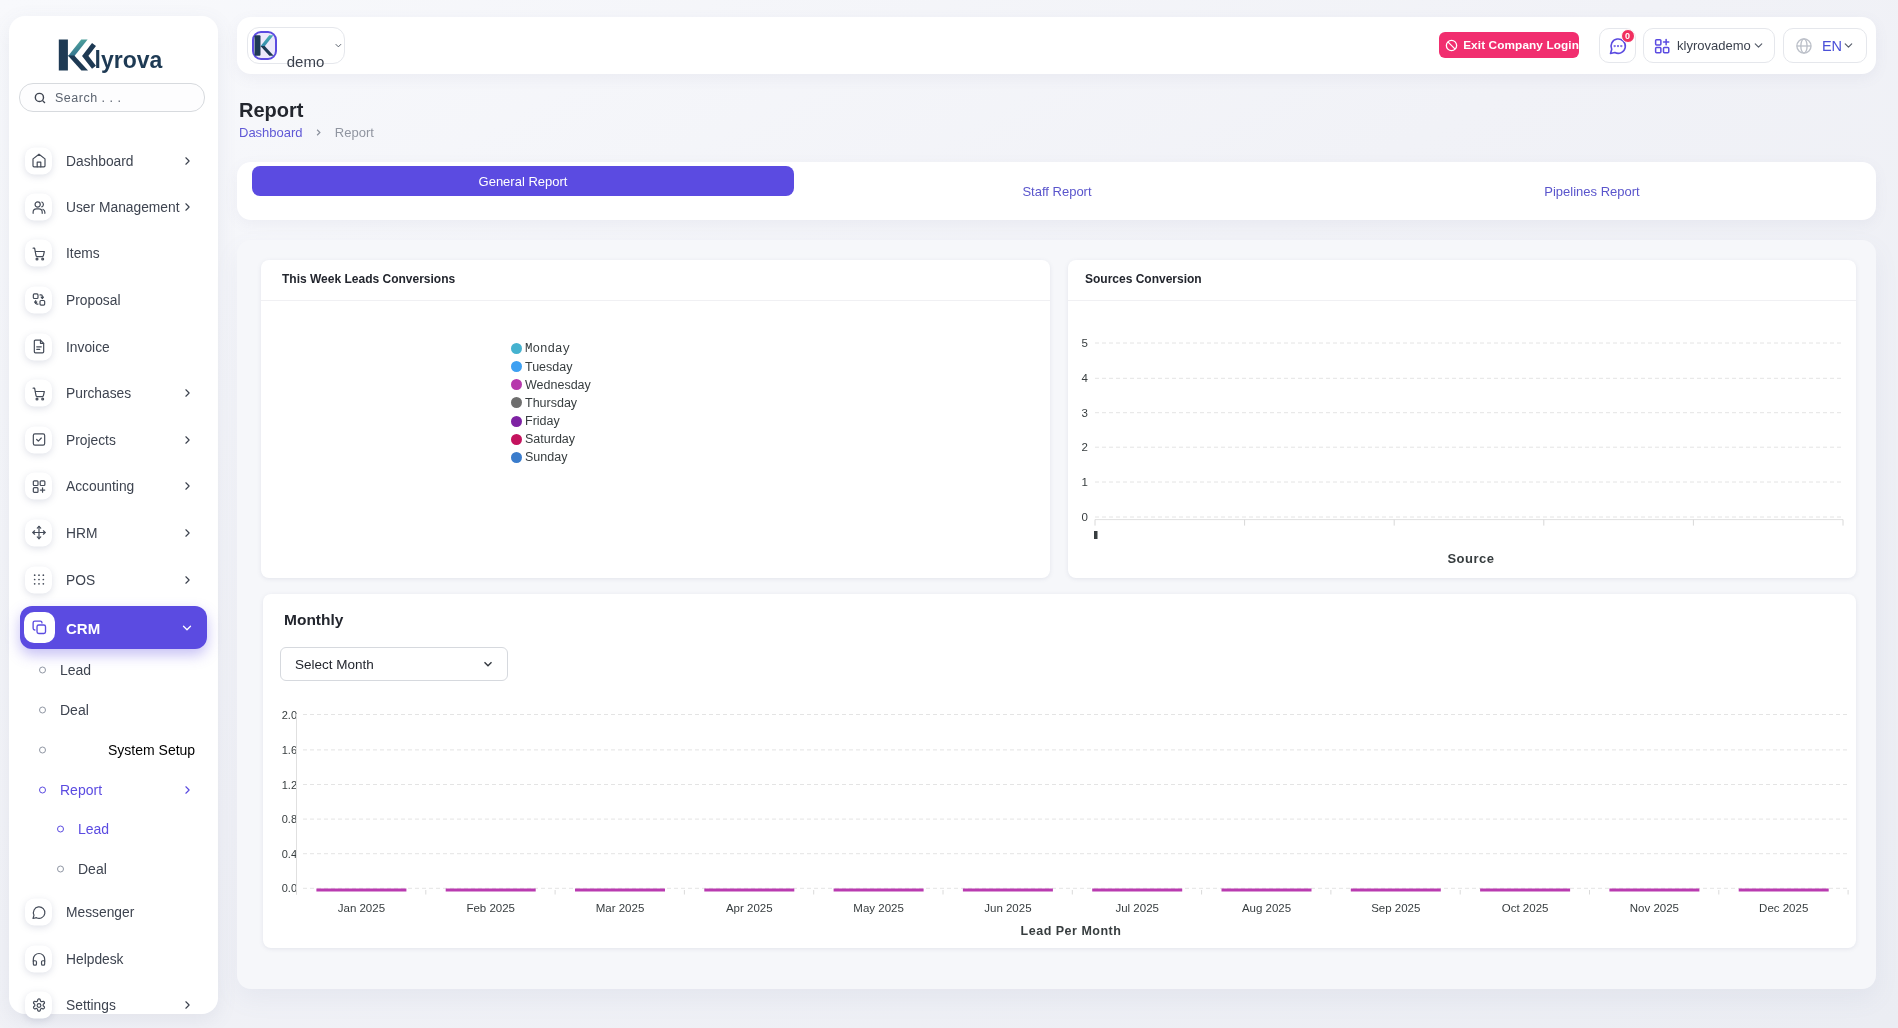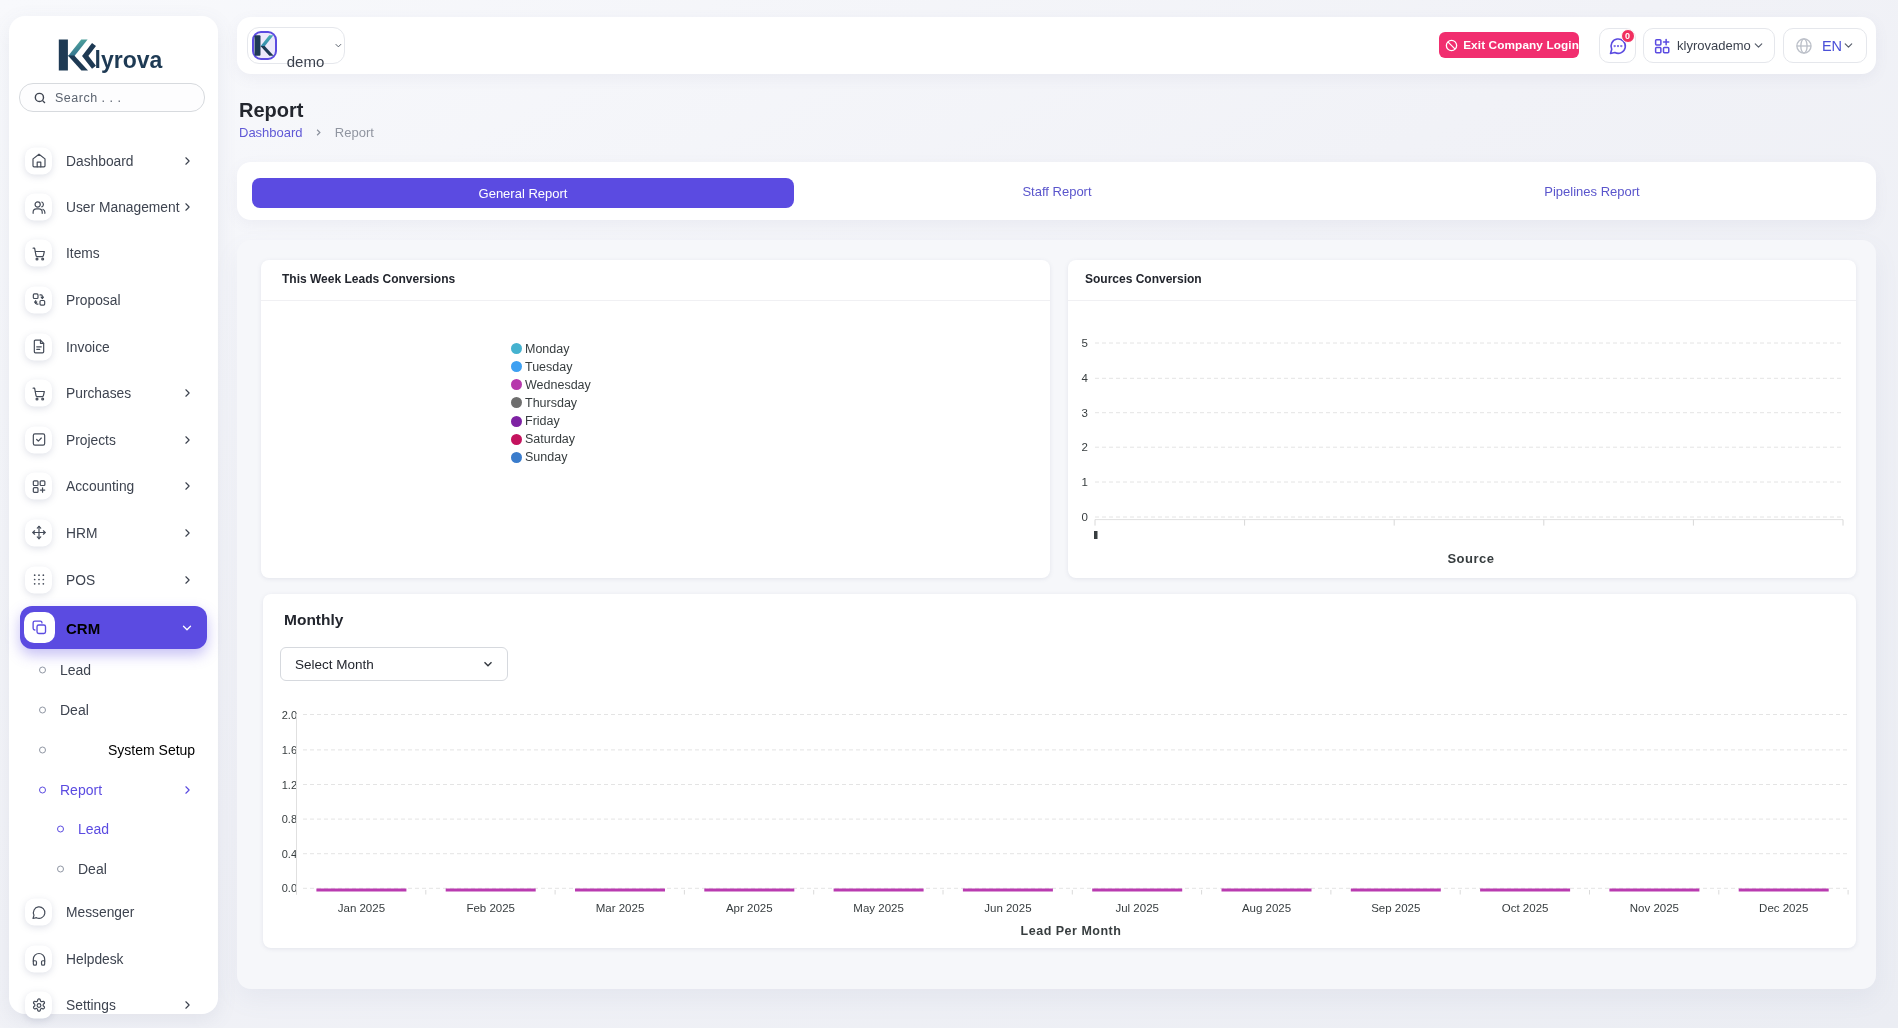--- a/index.html
+++ b/index.html
@@ -69,21 +69,21 @@
 .hbox { position:absolute; top:11px; height:35px; border:1px solid #e5e7ec; border-radius:10px; background:#fff; display:flex; align-items:center; }
 
 #ptitle { position:absolute; left:239px; top:99px; font-size:20px; font-weight:bold; color:#23262e; }
 #bcrumb { position:absolute; left:239px; top:125px; font-size:13px; }
 
 #tabcard {
   position:absolute; left:237px; top:162px; width:1639px; height:58px;
   background:#fff; border-radius:14px; box-shadow:0 4px 14px rgba(110,120,150,0.07);
 }
 #tabpill {
-  position:absolute; left:15px; top:16px; width:542px; height:30px;
+  position:absolute; left:15px; top:4px; width:542px; height:30px;
   background:#5b4be1; border-radius:8px; color:#fff;
   display:flex; align-items:center; justify-content:center; font-size:13px;
 }
 .tabtxt { position:absolute; top:0; height:58px; width:542px; display:flex; align-items:center; justify-content:center; font-size:13px; color:#5a55cc; }
 
 #wrapper {
   position:absolute; left:237px; top:240px; width:1639px; height:749px;
   background:#f6f7fa; border-radius:14px;
   box-shadow:0 10px 24px rgba(120,130,160,0.08);
 }
@@ -272,21 +272,21 @@
           </svg>
         </div>
       </div>
       <div id="crmrow">
         <div class="cibox">
           <svg width="17" height="17" viewBox="0 0 24 24" fill="none" stroke="#5b4be1" stroke-width="1.9" stroke-linecap="round" stroke-linejoin="round">
             <rect x="8.5" y="8.5" width="12" height="12" rx="2.4"></rect>
             <path d="M15.5 5.5v-.2A2.3 2.3 0 0 0 13.2 3H5.3A2.3 2.3 0 0 0 3 5.3v7.9a2.3 2.3 0 0 0 2.3 2.3h.2"></path>
           </svg>
         </div>
-        <div style="position:absolute; left:46px; top:50%; transform:translateY(-50%); color:#000000; font-size:15px; font-weight:bold;">CRM</div>
+        <div style="position:absolute; left:46px; top:50%; transform:translateY(-50%); color:#ffffff; font-size:15px; font-weight:bold;">CRM</div>
         <div style="position:absolute; right:13px; top:50%; transform:translateY(-50%); display:flex;">
           <svg width="14" height="14" viewBox="0 0 24 24" fill="none" stroke="#fff" stroke-width="2.2" stroke-linecap="round" stroke-linejoin="round">
             <path d="m6 9 6 6 6-6"></path>
           </svg>
         </div>
       </div>
       <div class="srow" style="top:641.5px;">
         <div class="sring" style="left:30px;"></div>
         <div class="stext" style="left:51px; color:#3e4450;">Lead</div>
       </div>
@@ -427,21 +427,21 @@
   <div class="tabtxt" style="left:549px;">Staff Report</div>
   <div class="tabtxt" style="left:1084px;">Pipelines Report</div>
 </div>
 
 <div id="wrapper">
 
   <div class="card" style="left:24px; top:20px; width:789px; height:318px;">
     <div class="cardhead"></div>
     <div class="cardtitle">This Week Leads Conversions</div>
     <div id="legend">
-        <div class="lgrow" style="left:250px; top:81.5px;"><div class="lgdot" style="background:#45b2cf;"></div>Monday</div>
+        <div class="lgrow" style="left:250px; top:81.5px;font-family:Liberation Mono, monospace;"><div class="lgdot" style="background:#45b2cf;"></div>Monday</div>
         <div class="lgrow" style="left:250px; top:99.65px;"><div class="lgdot" style="background:#3da0f2;"></div>Tuesday</div>
         <div class="lgrow" style="left:250px; top:117.8px;"><div class="lgdot" style="background:#b637ac;"></div>Wednesday</div>
         <div class="lgrow" style="left:250px; top:135.95px;"><div class="lgdot" style="background:#6e6e6e;"></div>Thursday</div>
         <div class="lgrow" style="left:250px; top:154.1px;"><div class="lgdot" style="background:#7e22a3;"></div>Friday</div>
         <div class="lgrow" style="left:250px; top:172.25px;"><div class="lgdot" style="background:#c4125e;"></div>Saturday</div>
         <div class="lgrow" style="left:250px; top:190.39999999999998px;"><div class="lgdot" style="background:#3a7ccc;"></div>Sunday</div>
       </div>
   </div>
 
   <div class="card" style="left:831px; top:20px; width:788px; height:318px;">

